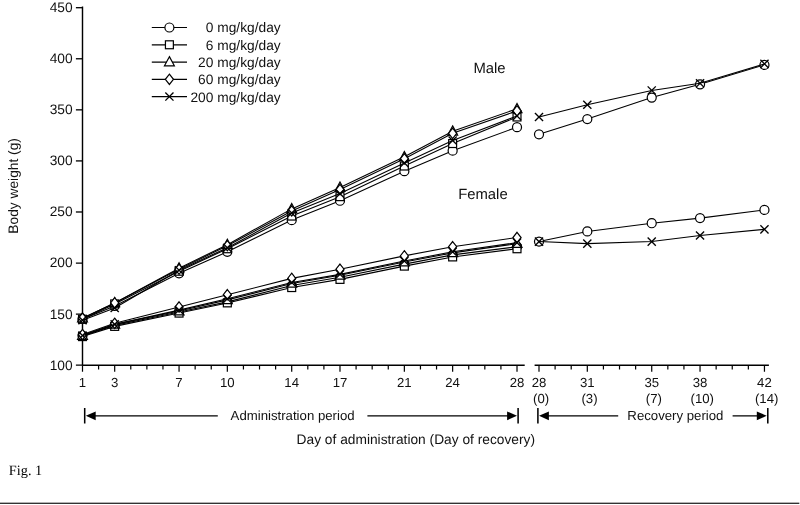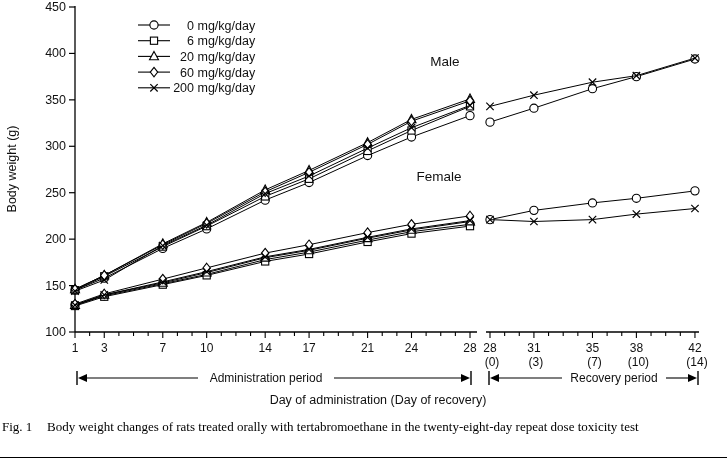--- a/index.html
+++ b/index.html
@@ -1,20 +1,20 @@
 <!DOCTYPE html>
 <html><head>
 <meta charset="utf-8">
 <style>
   html,body{margin:0;padding:0;background:#fff;}
   .page{position:relative;width:727px;height:459px;background:#fff;overflow:hidden;
         font-family:"Liberation Sans",sans-serif;color:#000;}
   svg text{font-family:"Liberation Sans",sans-serif;fill:#111;}
   .caption{display:flex;font-family:"Liberation Serif",serif;font-size:13px;
-           line-height:16px;color:#000;padding:3px 4px 0 2px;justify-content:space-between;}
+           line-height:16px;color:#000;padding:3px 4px 0 8px;justify-content:space-between;}
   .cap-label{flex:0 0 45px;}
   .cap-text{flex:1;}
   .bottom-rule{position:absolute;left:0;right:0;bottom:1px;border-top:1.5px solid #000;}
 </style>
 </head>
 <body>
 
 <div class="page">
   <svg width="727" height="412" viewBox="0 0 727 412" xmlns="http://www.w3.org/2000/svg">
       <g>
@@ -335,16 +335,15 @@
         <path d="M490 378L499 374L499 382Z" fill="#000"></path>
         <path d="M697 378L688 374L688 382Z" fill="#000"></path>
         <line x1="498" y1="378" x2="562" y2="378" stroke="#000" stroke-width="1.1"></line>
         <line x1="666" y1="378" x2="689" y2="378" stroke="#000" stroke-width="1.1"></line>
         <text x="614" y="382" font-size="12" text-anchor="middle">Recovery period</text>
       </g>
       <text x="378" y="404" font-size="12.5" text-anchor="middle">Day of administration (Day of recovery)</text>
     </svg>
   <div class="caption">
     <span class="cap-label">Fig. 1</span>
-    <span class="cap-text">Body weight changes of rats treated orally with tertabromoethane in the twenty-eight-day repeat dose toxicity test</span>
   </div>
   <div class="bottom-rule"></div>
 </div>
 
 </body></html>

